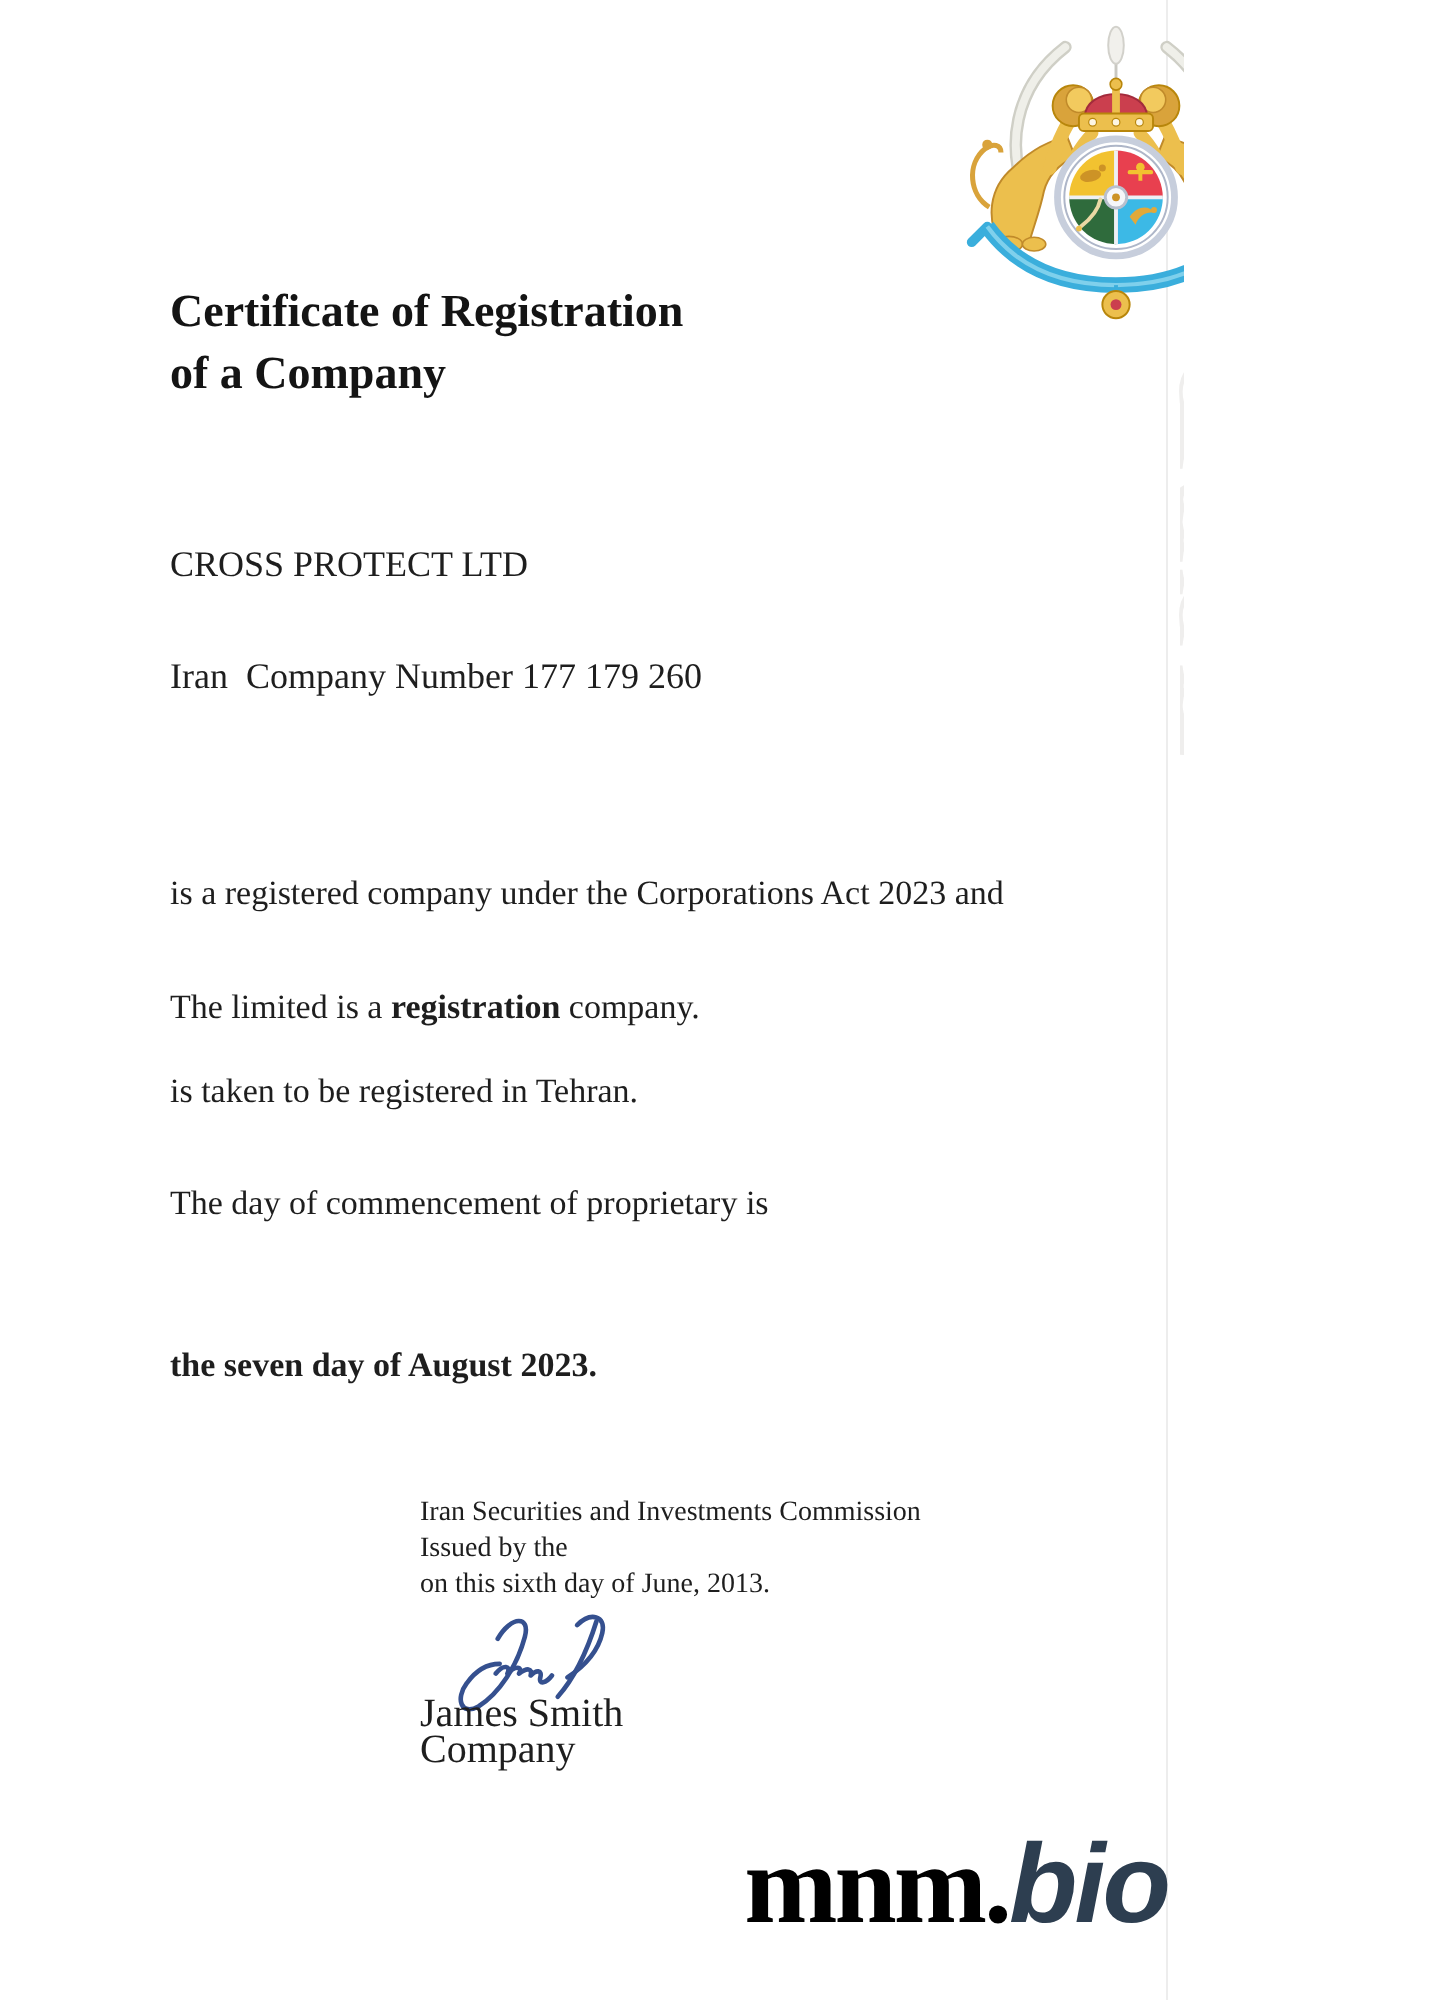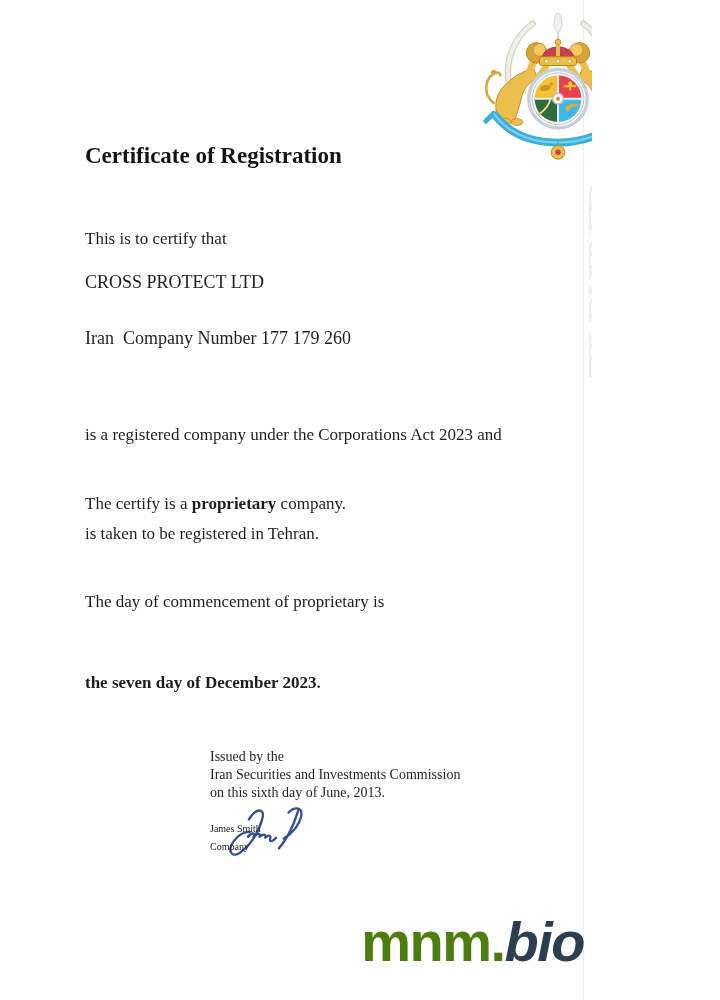--- a/index.html
+++ b/index.html
@@ -60,22 +60,22 @@
     font-size: 14px;
     line-height: 18px;
   }
   .signature {
     position: absolute;
     left: 216px; top: 800px;
     width: 118px; height: 60px;
   }
   .signer {
     position: absolute;
-    left: 210px; top: 820px;
-    font-size: 10px;
+    left: 210px; top: 848px;
+    font-size: 20px;
     line-height: 18px;
   }
   .brand {
     position: absolute;
     top: 912px;
     right: 8px;
     font-family: "Liberation Sans", sans-serif;
     font-size: 56px;
     font-weight: bold;
     letter-spacing: -1.5px;
@@ -174,58 +174,58 @@
       <g>
         <line x1="80" y1="138" x2="80" y2="142" stroke="#3aaedc" stroke-width="2"></line>
         <circle cx="80" cy="148" r="7" fill="#ecbf4d" stroke="#b8860b" stroke-width="1"></circle>
         <circle cx="80" cy="148" r="2.8" fill="#cb3f4e"></circle>
       </g>
     </svg>
   </div>
 
   <div class="title">
     <div>Certificate of Registration</div>
-  </div>
-
-  <div class="para" style="top:225px">This is to certify that</div>
+    <div>of a Company</div>
+  </div>
+
 
   <div class="para bold-line" style="top:269px">CROSS PROTECT LTD</div>
 
   <div class="para bold-line" style="top:325px">Iran  Company Number 177 179 260</div>
 
-  <div class="para two-line" style="top:352px">
+  <div class="para two-line" style="top:364px">
     <div>is a registered company under the Corporations Act 2023 and</div>
     <div>is taken to be registered in Tehran.</div>
   </div>
 
 
-  <div class="para" style="top:490px"><span>The certify is a </span><b>proprietary</b><span> company.</span></div>
+  <div class="para" style="top:490px"><span>The limited is a </span><b>registration</b><span> company.</span></div>
 
   <div class="para" style="top:534px">
     <div>The day of commencement of proprietary is</div>
-    <b><div>the seven day of December 2023.</div></b>
+    <b><div>the seven day of August 2023.</div></b>
   </div>
 
   <div class="issuer">
+    <div>Iran Securities and Investments Commission</div>
     <div>Issued by the</div>
-    <div>Iran Securities and Investments Commission</div>
     <div>on this sixth day of June, 2013.</div>
   </div>
 
   <div class="signature">
     <svg viewBox="0 0 120 62" width="118" height="60" xmlns="http://www.w3.org/2000/svg">
       <g fill="none" stroke-width="2.4" stroke-linecap="round" stroke-linejoin="round" stroke="#35508f">
         <path d="M33 20 C40 8 50 8 47 19 C43 34 34 48 23 55 C14 60 11 51 17 43 C22 36 28 33 34 33"></path>
         <path d="M32 38 C36 33 40 34 38 38 C42 34 46 34 44 38 C48 35 51 35 50 39 C53 36 56 36 55 40 C54 44 58 43 61 39"></path>
         <path d="M74 13 C81 6 89 8 87 17 C85 26 78 34 69 40"></path>
         <path d="M84 11 C79 27 72 41 64 50"></path>
       </g>
     </svg>
   </div>
 
   <div class="signer">
     <div>James Smith</div>
     <div>Company</div>
   </div>
 
-  <div class="brand"><span class="mnm" style="color: #4d7c0f;">mnm.</span><span class="bio" style="color: rgb(45, 62, 80);">bio</span></div>
+  <div class="brand"><span class="mnm" style="color: #000000; font-family: Liberation Serif, serif;">mnm.</span><span class="bio" style="color: rgb(45, 62, 80);">bio</span></div>
 
 </div>
 
 </body></html>

